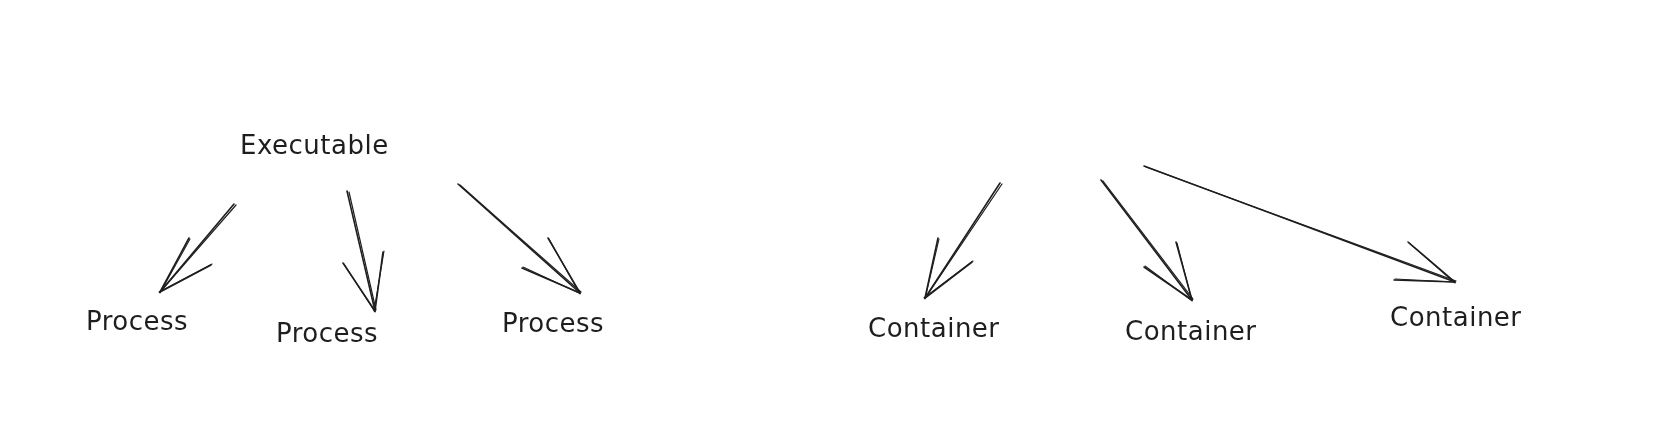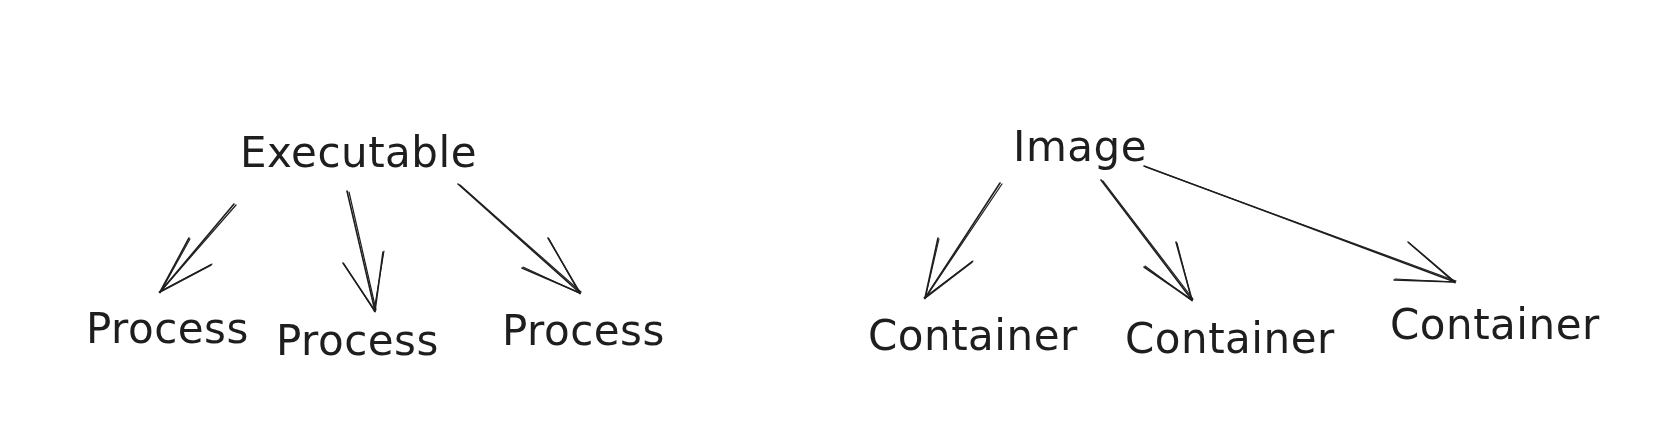--- a/index.html
+++ b/index.html
@@ -1,21 +1,21 @@
 <!DOCTYPE html>
 <html><head>
 <meta charset="utf-8">
 <style>
   html, body { margin:0; padding:0; background:#ffffff; }
   body { width:1672px; height:438px; position:relative; overflow:hidden; }
   .canvas { position:absolute; left:0; top:0; width:1672px; height:438px; }
   .label {
     position:absolute;
     font-family: "DejaVu Sans", sans-serif;
-    font-size:42px;
+    font-size:26px;
     color:#1e1e1e;
     white-space:nowrap;
     letter-spacing:0.5px;
     line-height:1;
     transform-origin:left top;
   }
   svg.arrows { position:absolute; left:0; top:0; }
   svg.arrows line, svg.arrows polyline { stroke:#1e1e1e; stroke-linecap:round; fill:none; }
 </style>
 </head>
@@ -71,17 +71,16 @@
         <line x1="1394" y1="280" x2="1455" y2="282" stroke="#1e1e1e" stroke-width="1.6"></line>
         <line x1="1395" y1="279" x2="1454" y2="282" stroke="#1e1e1e" stroke-width="1.1"></line>
       </g>
     </svg>
 
   <div class="label" id="root-left" style="left: 240px; top: 132px;">Executable</div>
   <div class="label child-left" style="left: 86px; top: 308px;">Process</div>
   <div class="label child-left" style="left: 276px; top: 320px;">Process</div>
   <div class="label child-left" style="left: 502px; top: 310px;">Process</div>
 
-  <div class="label" id="root-right" style="left: 1013px; top: 126px;">Image</div>
   <div class="label child-right" style="left: 868px; top: 315px;">Container</div>
   <div class="label child-right" style="left: 1125px; top: 318px;">Container</div>
   <div class="label child-right" style="left: 1390px; top: 304px;">Container</div>
 </div>
 
 </body></html>

